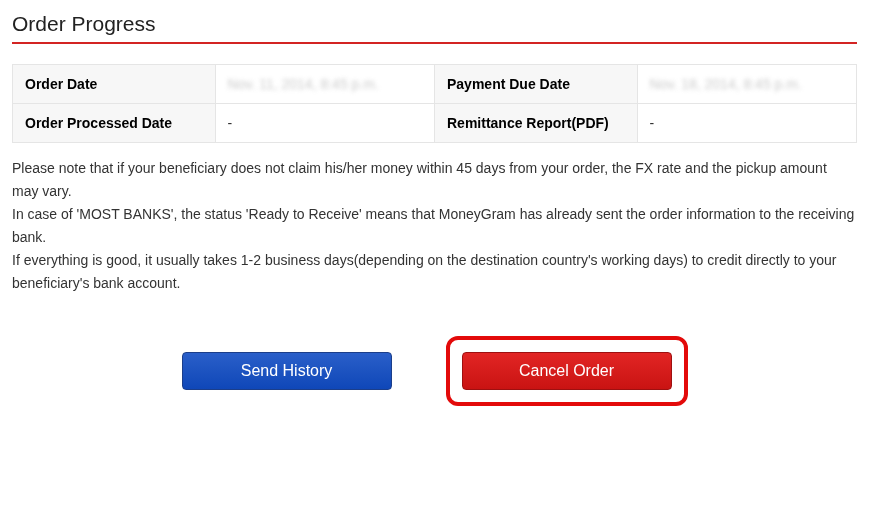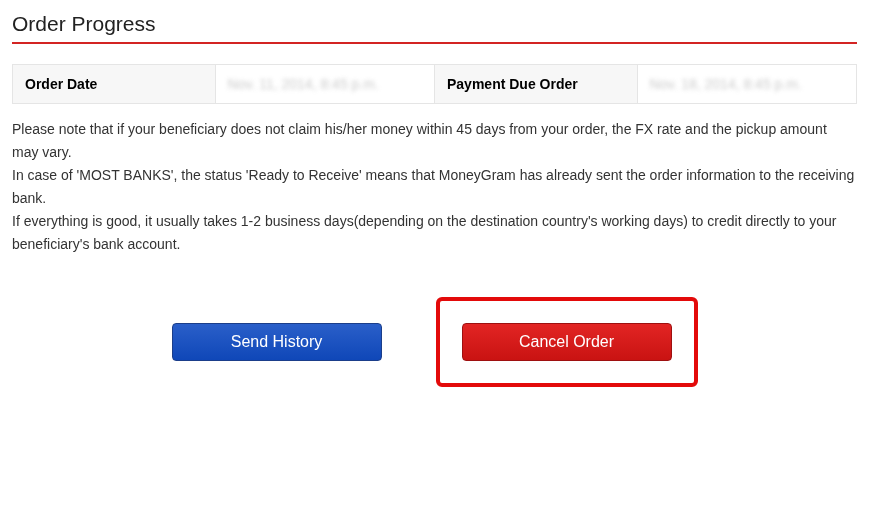--- a/index.html
+++ b/index.html
@@ -81,39 +81,45 @@
     .btn-blue {
       background: linear-gradient(#2a5fc9, #0f47b8);
       border-color: #1b3e8a;
     }
     .btn-red {
       background: linear-gradient(#e22524, #c91312);
       border-color: #9e1010;
     }
     .highlight-box {
       display: inline-flex;
-      padding: 22px;
+      padding: 12px;
       border: 4px solid #e30a0a;
-      border-radius: 6px;
+      border-radius: 12px;
     }
     .msg-row .value-cell { width: 76%; }
   </style>
 </head>
 <body>
 
 <div class="title">Order Progress</div>
 <div class="red-divider"></div>
 
 <table class="order-table">
   <tbody>
       <tr>
     <td class="label-cell">Order Date</td>
     <td class="value-cell"><span class="blur">Nov. 11, 2014, 8:45 p.m.</span></td>
-    <td class="label-cell">Payment Due Order</td>
+    <td class="label-cell">Payment Due Date</td>
     <td class="value-cell"><span class="blur">Nov. 18, 2014, 8:45 p.m.</span></td>
+  </tr>
+  <tr>
+    <td class="label-cell">Order Processed Date</td>
+    <td class="value-cell">-</td>
+    <td class="label-cell">Remittance Report(PDF)</td>
+    <td class="value-cell">-</td>
   </tr>
 </tbody>
   </table>
 
 <div class="notes" id="notes-text">Please note that if your beneficiary does not claim his/her money within 45 days from your order, the FX rate and the pickup amount may vary.<br>In case of 'MOST BANKS', the status 'Ready to Receive' means that MoneyGram has already sent the order information to the receiving bank.<br>If everything is good, it usually takes 1-2 business days(depending on the destination country's working days) to credit directly to your beneficiary's bank account.</div>
 
 <div class="btn-row">
   <span class="btn btn-blue">Send History</span>
   <span class="highlight-box">
     <span class="btn btn-red">Cancel Order</span>

